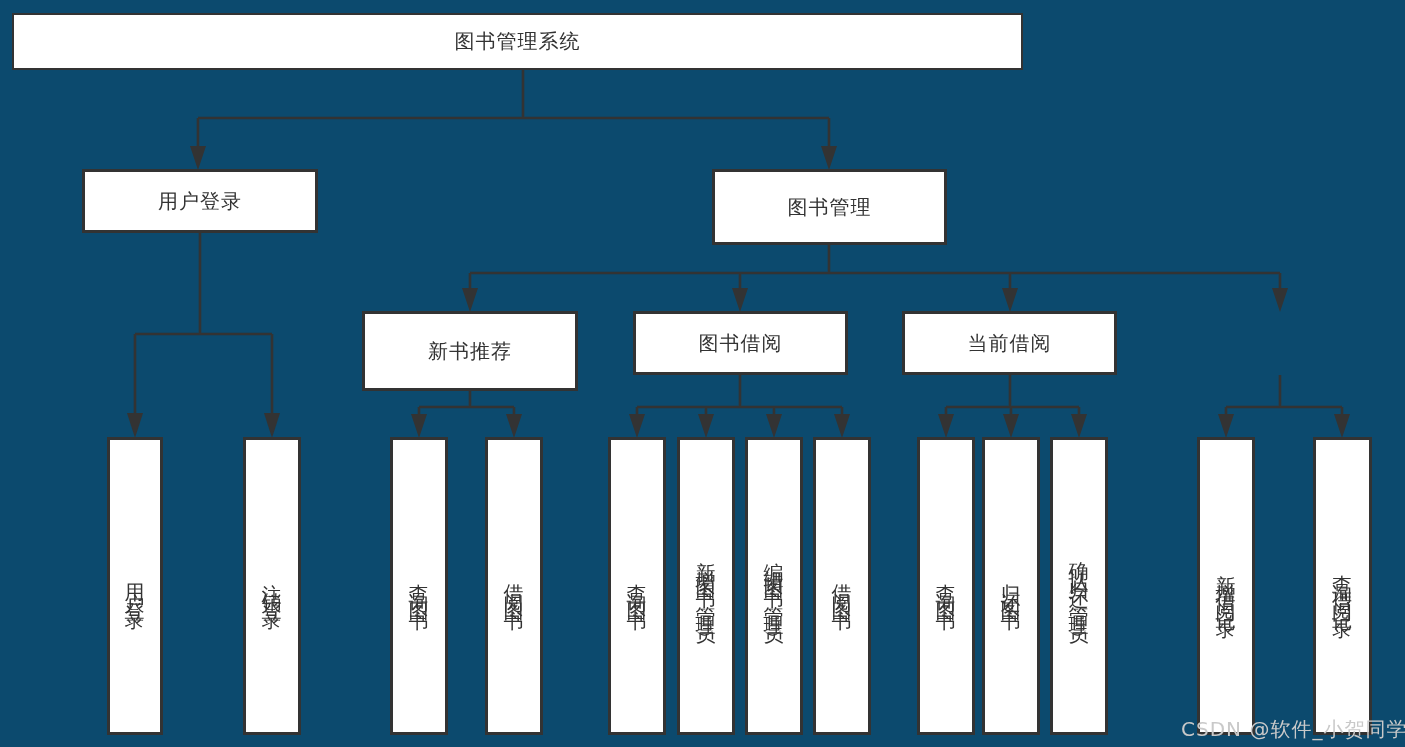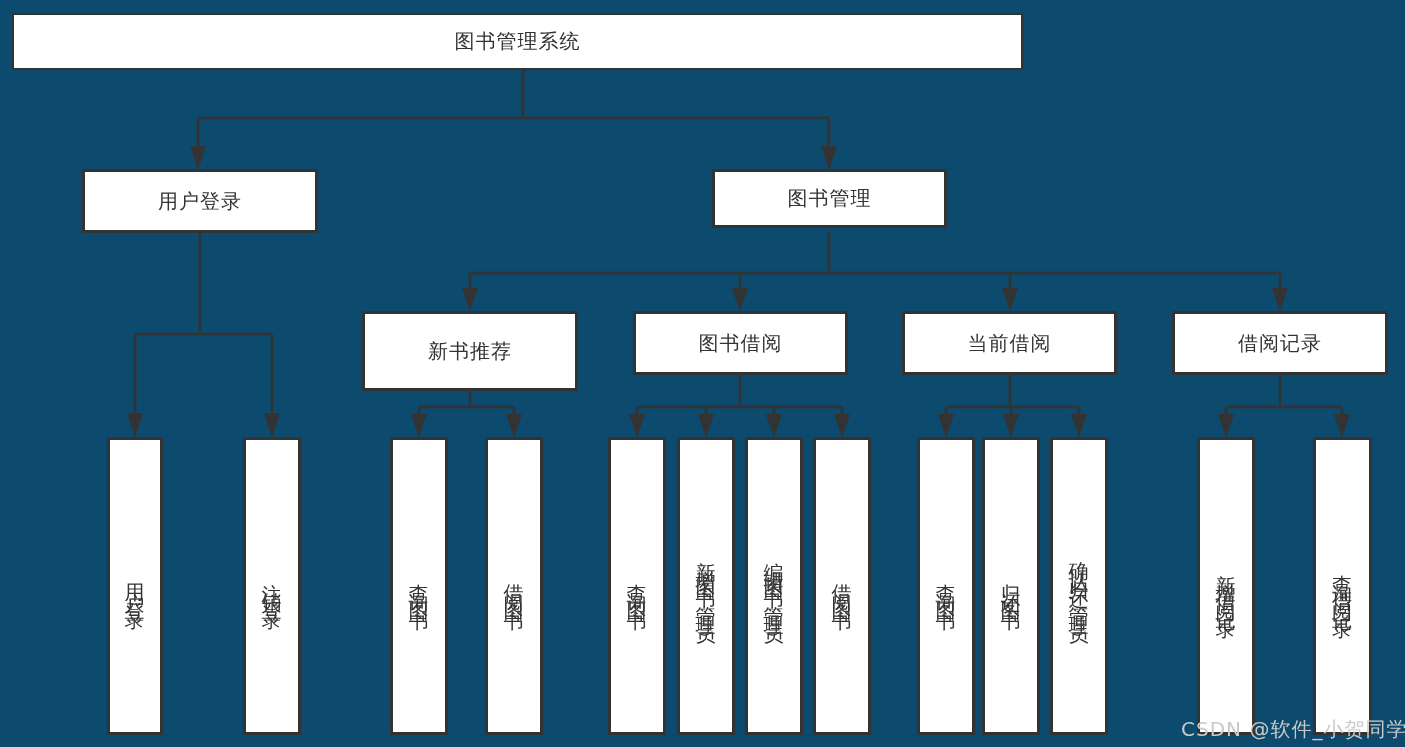--- a/index.html
+++ b/index.html
@@ -32,21 +32,21 @@
     font-size: 20px;
     letter-spacing: 1px;
     white-space: nowrap;
   }
   .box.root {
     border-width: 2px;
     left: 12px; top: 13px; width: 1011px; height: 57px;
   }
   
   .b-user-login   { left: 82px;  top: 169px; width: 236px; height: 64px; }
-  .b-book-mgmt    { left: 712px; top: 169px; width: 235px; height: 59px; }
+  .b-book-mgmt    { left: 712px; top: 169px; width: 235px; height: 76px; }
   
   .b-new-book     { left: 362px;  top: 311px; width: 216px; height: 80px; }
   .b-book-borrow  { left: 633px;  top: 311px; width: 215px; height: 64px; }
   .b-cur-borrow   { left: 902px;  top: 311px; width: 215px; height: 64px; }
   .b-borrow-rec   { left: 1172px; top: 311px; width: 216px; height: 64px; }
   
   .leaf {
     position: absolute;
     top: 437px;
     height: 298px;
@@ -171,23 +171,20 @@
 
   <div class="box b-new-book">
     <span>新书推荐</span>
   </div>
   <div class="box b-book-borrow">
     <span>图书借阅</span>
   </div>
   <div class="box b-cur-borrow">
     <span>当前借阅</span>
   </div>
-  <div class="box b-borrow-rec">
-    <span>借阅记录</span>
-  </div>
 
   <div class="leaf l-00">
     <span class="vtext">用户登录</span>
   </div>
   <div class="leaf l-01">
     <span class="vtext">注销登录</span>
   </div>
 
   <div class="leaf l-10">
     <span class="vtext">查询图书</span>

